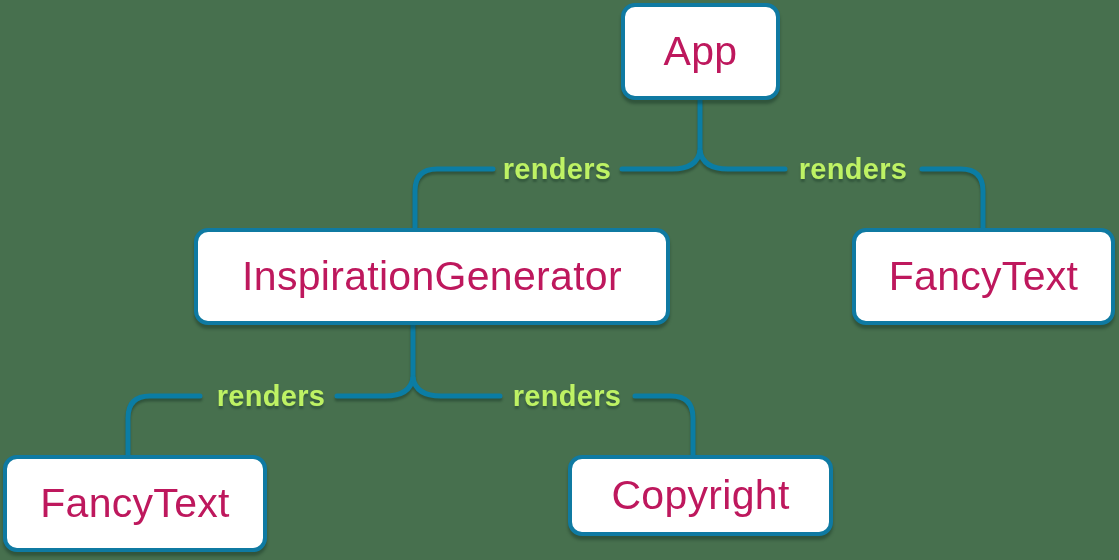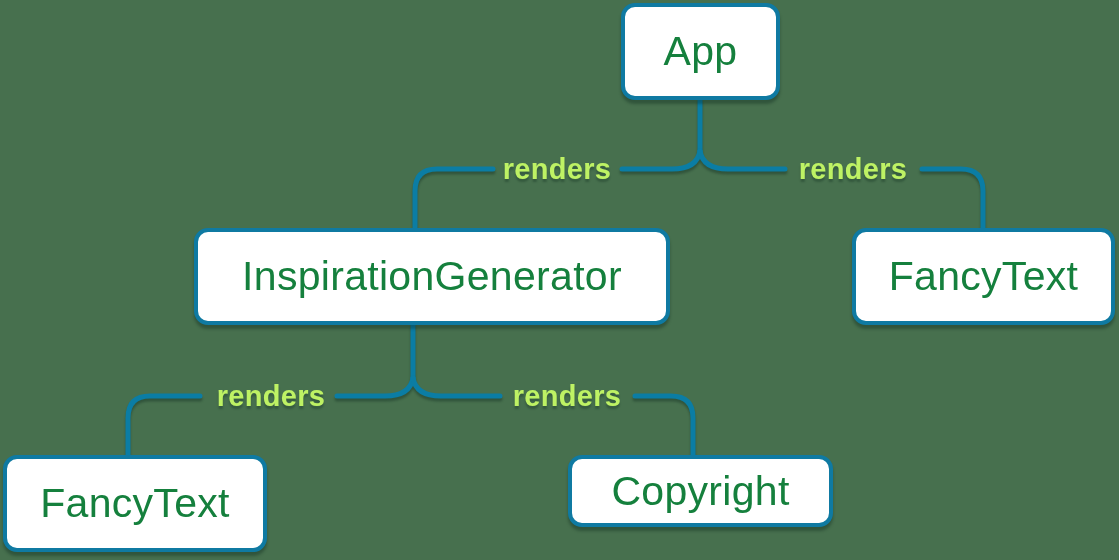--- a/index.html
+++ b/index.html
@@ -33,21 +33,21 @@
     background: #ffffff;
     border: 4px solid #0f7aa2;
     border-radius: 14px;
     display: flex;
     align-items: center;
     justify-content: center;
     box-sizing: border-box;
     box-shadow: 0 4px 3px rgba(10, 35, 25, 0.35);
   }
   .node-label {
-    color: #15803d;
+    color: #be185d;
     font-size: 41px;
     font-weight: 500;
     letter-spacing: 0.3px;
     white-space: nowrap;
   }
   .edge-label {
     position: absolute;
     transform: translate(-50%, -50%);
     color: #bef264;
     font-size: 29px;
@@ -90,21 +90,21 @@
   </div>
 
   <div class="node" style="left:852px; top:228px; width:263px; height:97px;">
     <span class="node-label">FancyText</span>
   </div>
 
   <div class="node" style="left:3px; top:455px; width:264px; height:97px;">
     <span class="node-label">FancyText</span>
   </div>
 
-  <div class="node" style="left:568px; top:455px; width:265px; height:72px;">
+  <div class="node" style="left:568px; top:455px; width:265px; height:81px;">
     <span class="node-label">Copyright</span>
   </div>
 
   <span class="edge-label" style="left:557px; top:169px;">renders</span>
 
   <span class="edge-label" style="left:853px; top:169px;">renders</span>
 
   <span class="edge-label" style="left:271px; top:396px;">renders</span>
 
   <span class="edge-label" style="left:567px; top:396px;">renders</span>

